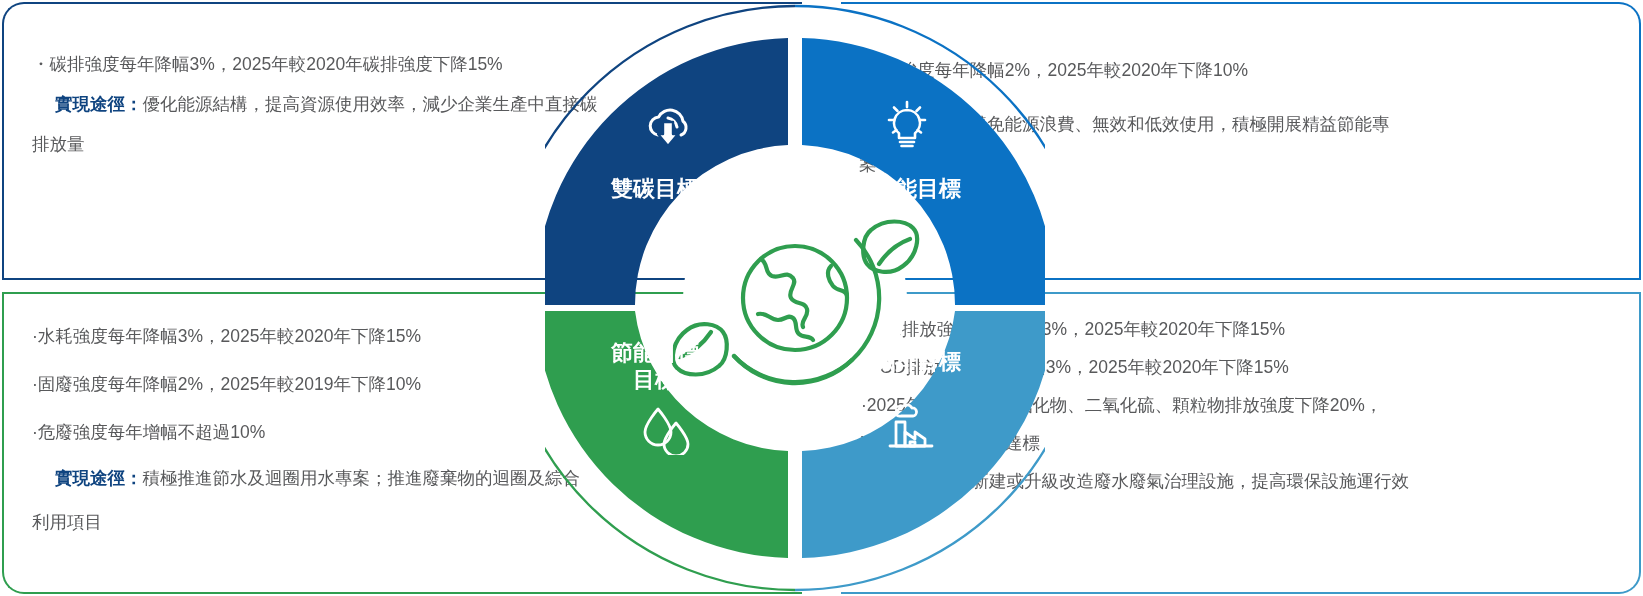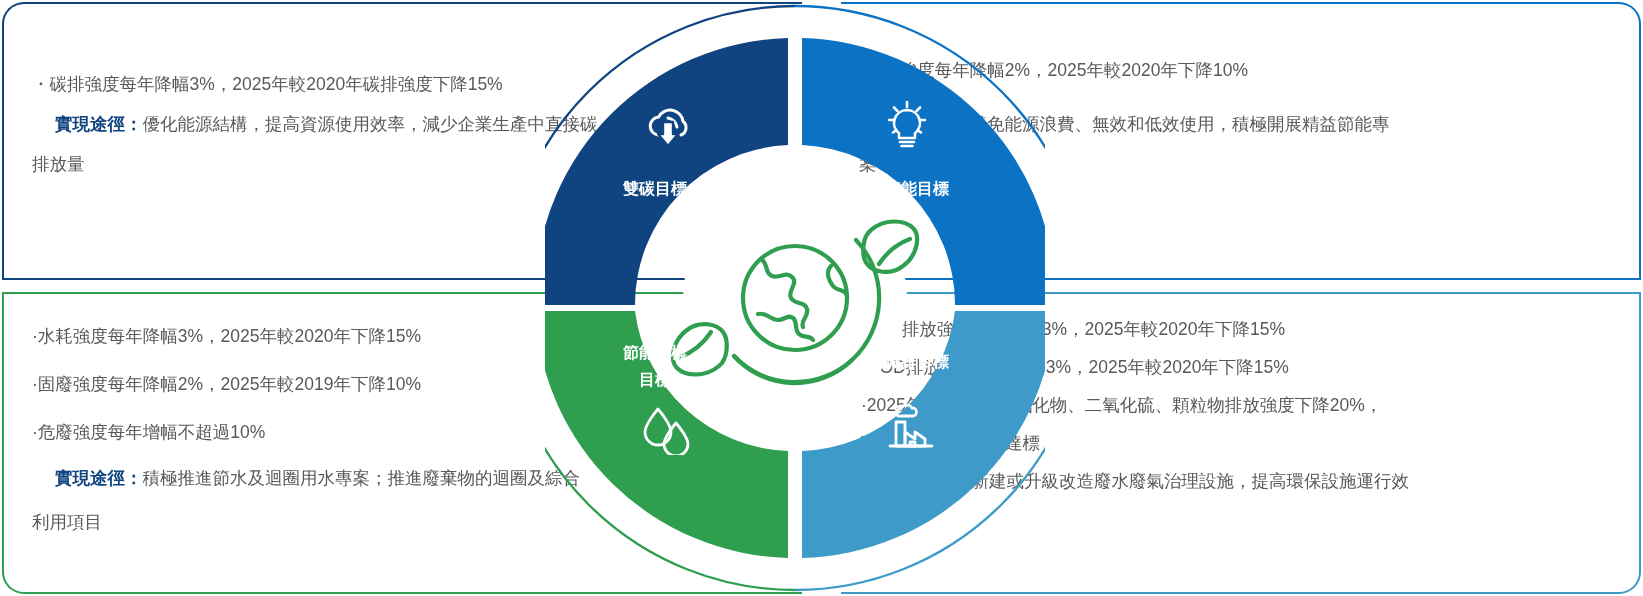--- a/index.html
+++ b/index.html
@@ -53,21 +53,21 @@
     font-size:17.5px;
     line-height:38px;
     white-space:nowrap;
   }
   .line.wrap{white-space:normal;line-height:38px;}
   .label{
     color:#0f4480;
     font-weight:bold;
     margin-left:23px;
   }
-  #frame-tl .inner{padding-left:28px;padding-top:60px;}
+  #frame-tl .inner{padding-left:28px;padding-top:40px;}
   #frame-tl .line{line-height:40px;}
   #frame-tr .inner{padding-left:18px;padding-top:46px;}
   #frame-tr .line{line-height:40px;}
   #frame-tr .gap{height:14px;}
   #frame-bl .inner{padding-top:18px;}
   #frame-bl .line{line-height:48px;}
   #frame-br .inner{padding-left:20px;padding-top:16px;}
   #frame-br .line{line-height:38px;}
 
   
@@ -77,21 +77,21 @@
     width:500px; height:700px;
     pointer-events:none;
   }
   #donut svg{display:block;}
 
   
   .qlabel{
     position:absolute;
     color:#ffffff;
     font-weight:bold;
-    font-size:16px;
+    font-size:22px;
     line-height:27px;
     text-align:center;
     white-space:pre-line;
   }
   #q-tl-label{left:580px;top:175px;width:150px;}
   #q-tr-label{left:842px;top:175px;width:150px;}
   #q-bl-label{left:580px;top:339px;width:150px;}
   #q-br-label{left:842px;top:348px;width:150px;}
 
   .qicon{position:absolute;}

